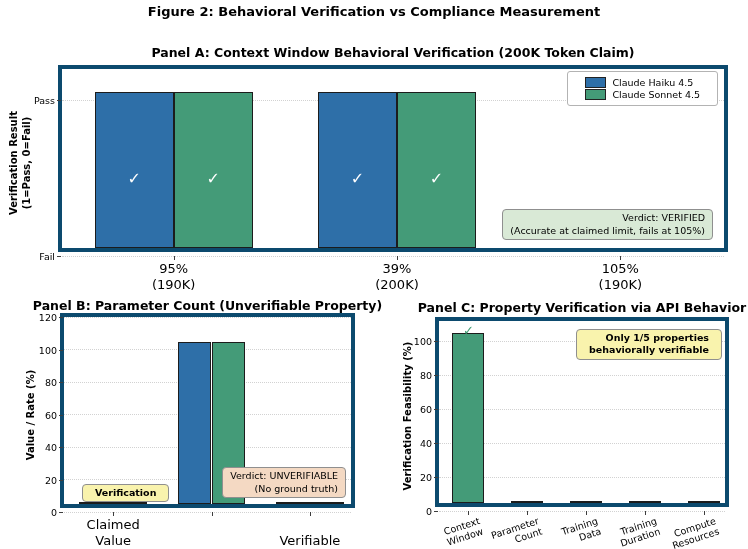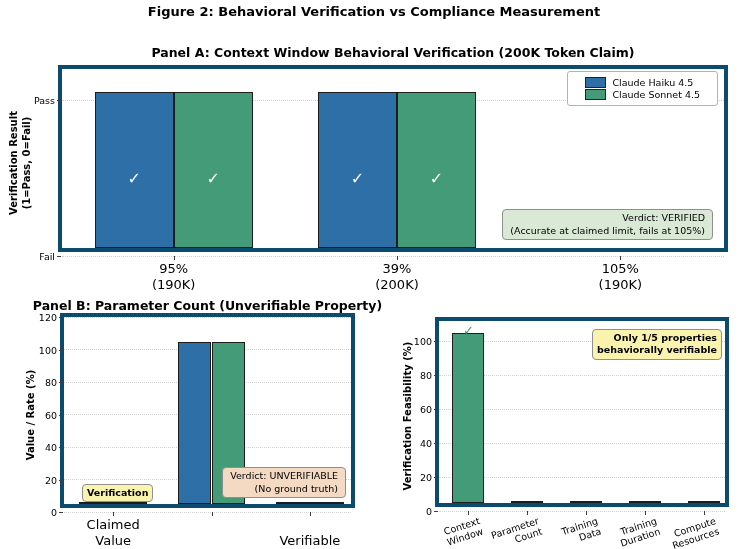--- a/index.html
+++ b/index.html
@@ -24,21 +24,21 @@
   .zerobar{position:absolute;bottom:0;height:2px;background:#1c1c1c;}
   .bar-check{position:absolute;color:#fff;font-weight:bold;font-size:16px;
              transform:translate(-50%,-50%);}
   .check-above{position:absolute;font-weight:bold;font-size:13px;transform:translateX(-50%);}
   .legend{position:absolute;background:rgba(255,255,255,0.92);border:1px solid #b3b3b3;
           border-radius:3px;padding:4px 7px;font-size:9.5px;}
   .lrow{display:flex;align-items:flex-end;margin:1px 10px;}
   .lswatch{width:19px;height:9px;border:1px solid #222;margin-right:6px;flex:0 0 auto;}
   .vbox{position:absolute;border:1px solid #8f8f8f;border-radius:4px;padding:2px 7px;
         font-size:9.5px;line-height:1.3;text-align:right;white-space:nowrap;}
-  .nbox{position:absolute;border:1px solid #8f8f8f;border-radius:4px;padding:2px 4px;
+  .nbox{position:absolute;border:1px solid #8f8f8f;border-radius:4px;padding:2px 12px;
         font-size:9.5px;line-height:1.3;font-weight:bold;white-space:nowrap;}
 </style>
 </head>
 <body>
 
 <div class="figure">
   <div class="fig-title">Figure 2: Behavioral Verification vs Compliance Measurement</div>
   <div id="panelA" class="axes" style="left: 58px; top: 65px; width: 670px; height: 187px;">
       <div class="panel-title" style="top: -24px;">Panel A: Context Window Behavioral Verification (200K Token Claim)</div>
       <div class="ylabel" style="left: -42px; top: 93.5px;"><span>Verification Result</span><br><span>(1=Pass, 0=Fail)</span></div>
@@ -107,20 +107,21 @@
       <div class="bar" style="left: 113.575px; width: 33.925px; height: 162.5px; background: rgb(46, 111, 168);"></div>
       <div class="bar" style="left: 147.5px; width: 33.925px; height: 162.5px; background: rgb(68, 155, 120);"></div>
       <div class="tickx" style="left: 245.833px; top: 195px;"></div>
       <div class="xticklab" style="left: 245.833px; top: 216px;"><span>Verifiable</span><br><span>Rate</span></div>
       <div class="zerobar" style="left: 211.908px; width: 33.925px;"></div>
       <div class="zerobar" style="left: 245.833px; width: 33.925px;"></div>
       <div class="vbox" style="background: rgb(244, 217, 195); right: 5px; bottom: 6px;"><span>Verdict: UNVERIFIABLE</span><br><span>(No ground truth)</span></div>
       <div class="nbox" style="background: rgb(249, 243, 173); text-align: center; left: 18px; bottom: 2px;"><span>Verification</span></div>
     </div>
   <div id="panelC" class="axes" style="left: 435px; top: 317px; width: 294px; height: 190px;">
+      <div class="panel-title" style="top: -21px;">Panel C: Property Verification via API Behavior</div>
       <div class="ylabel" style="left: -31px; top: 95px;"><span>Verification Feasibility (%)</span></div>
       <div class="grid" style="top: 189.5px;"></div>
       <div class="ticky" style="left: -5px; top: 190px;"></div>
       <div class="yticklab" style="left: -7px; top: 190px;">0</div>
       <div class="grid" style="top: 155.571px;"></div>
       <div class="ticky" style="left: -5px; top: 156.071px;"></div>
       <div class="yticklab" style="left: -7px; top: 156.071px;">20</div>
       <div class="grid" style="top: 121.643px;"></div>
       <div class="ticky" style="left: -5px; top: 122.143px;"></div>
       <div class="yticklab" style="left: -7px; top: 122.143px;">40</div>

